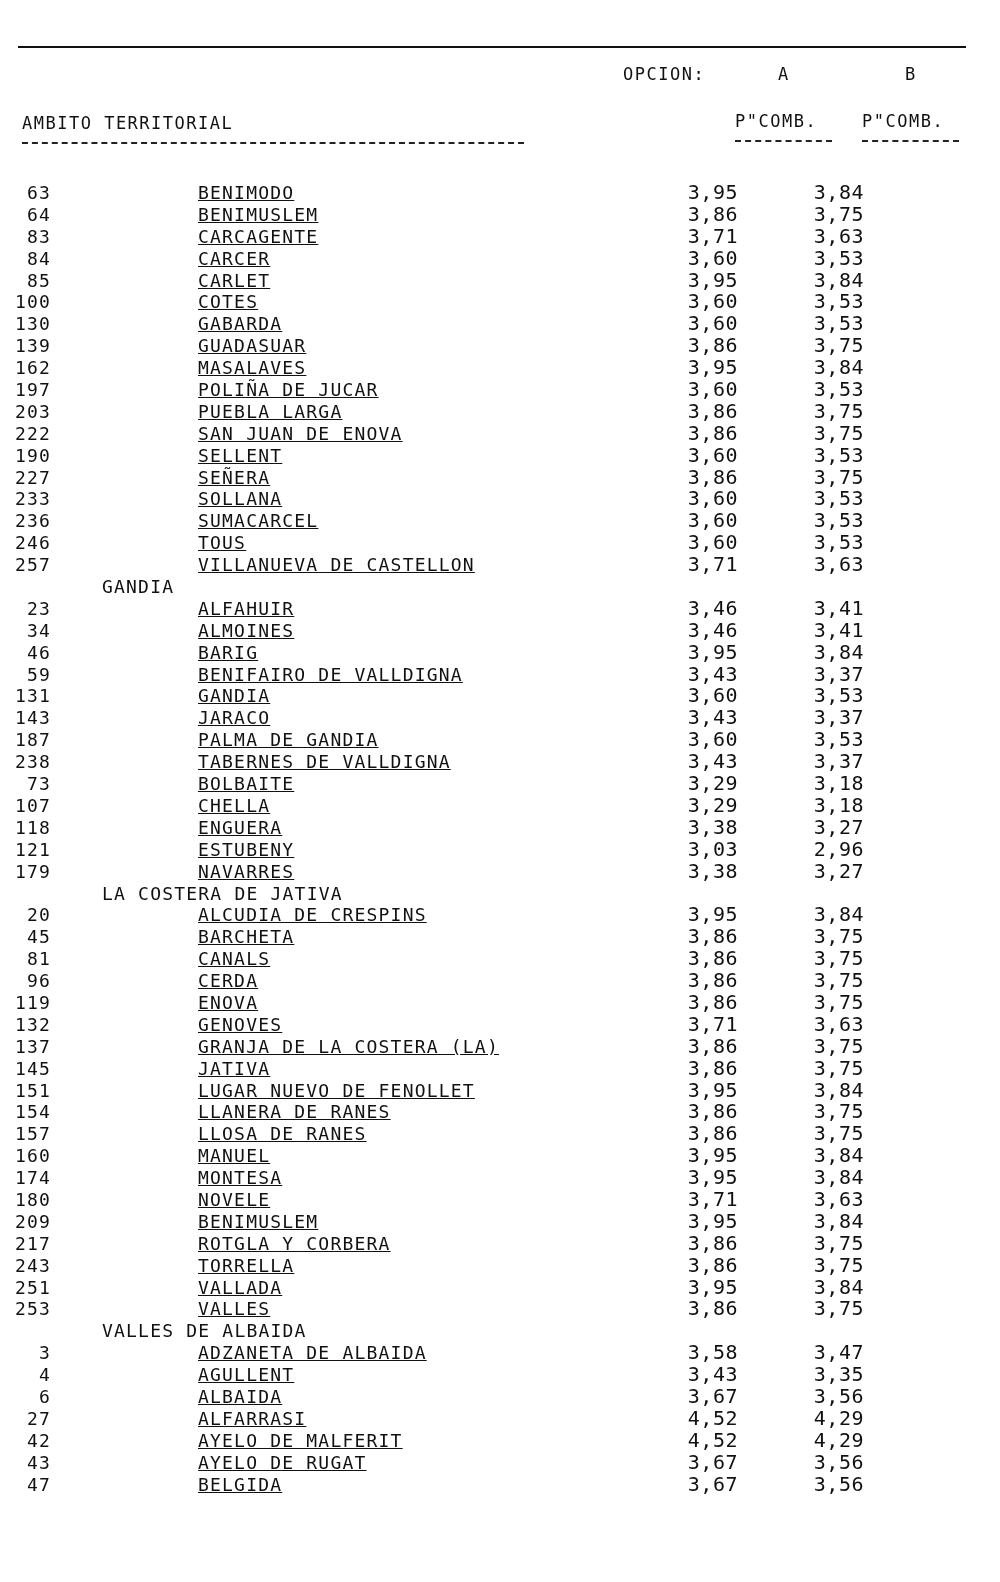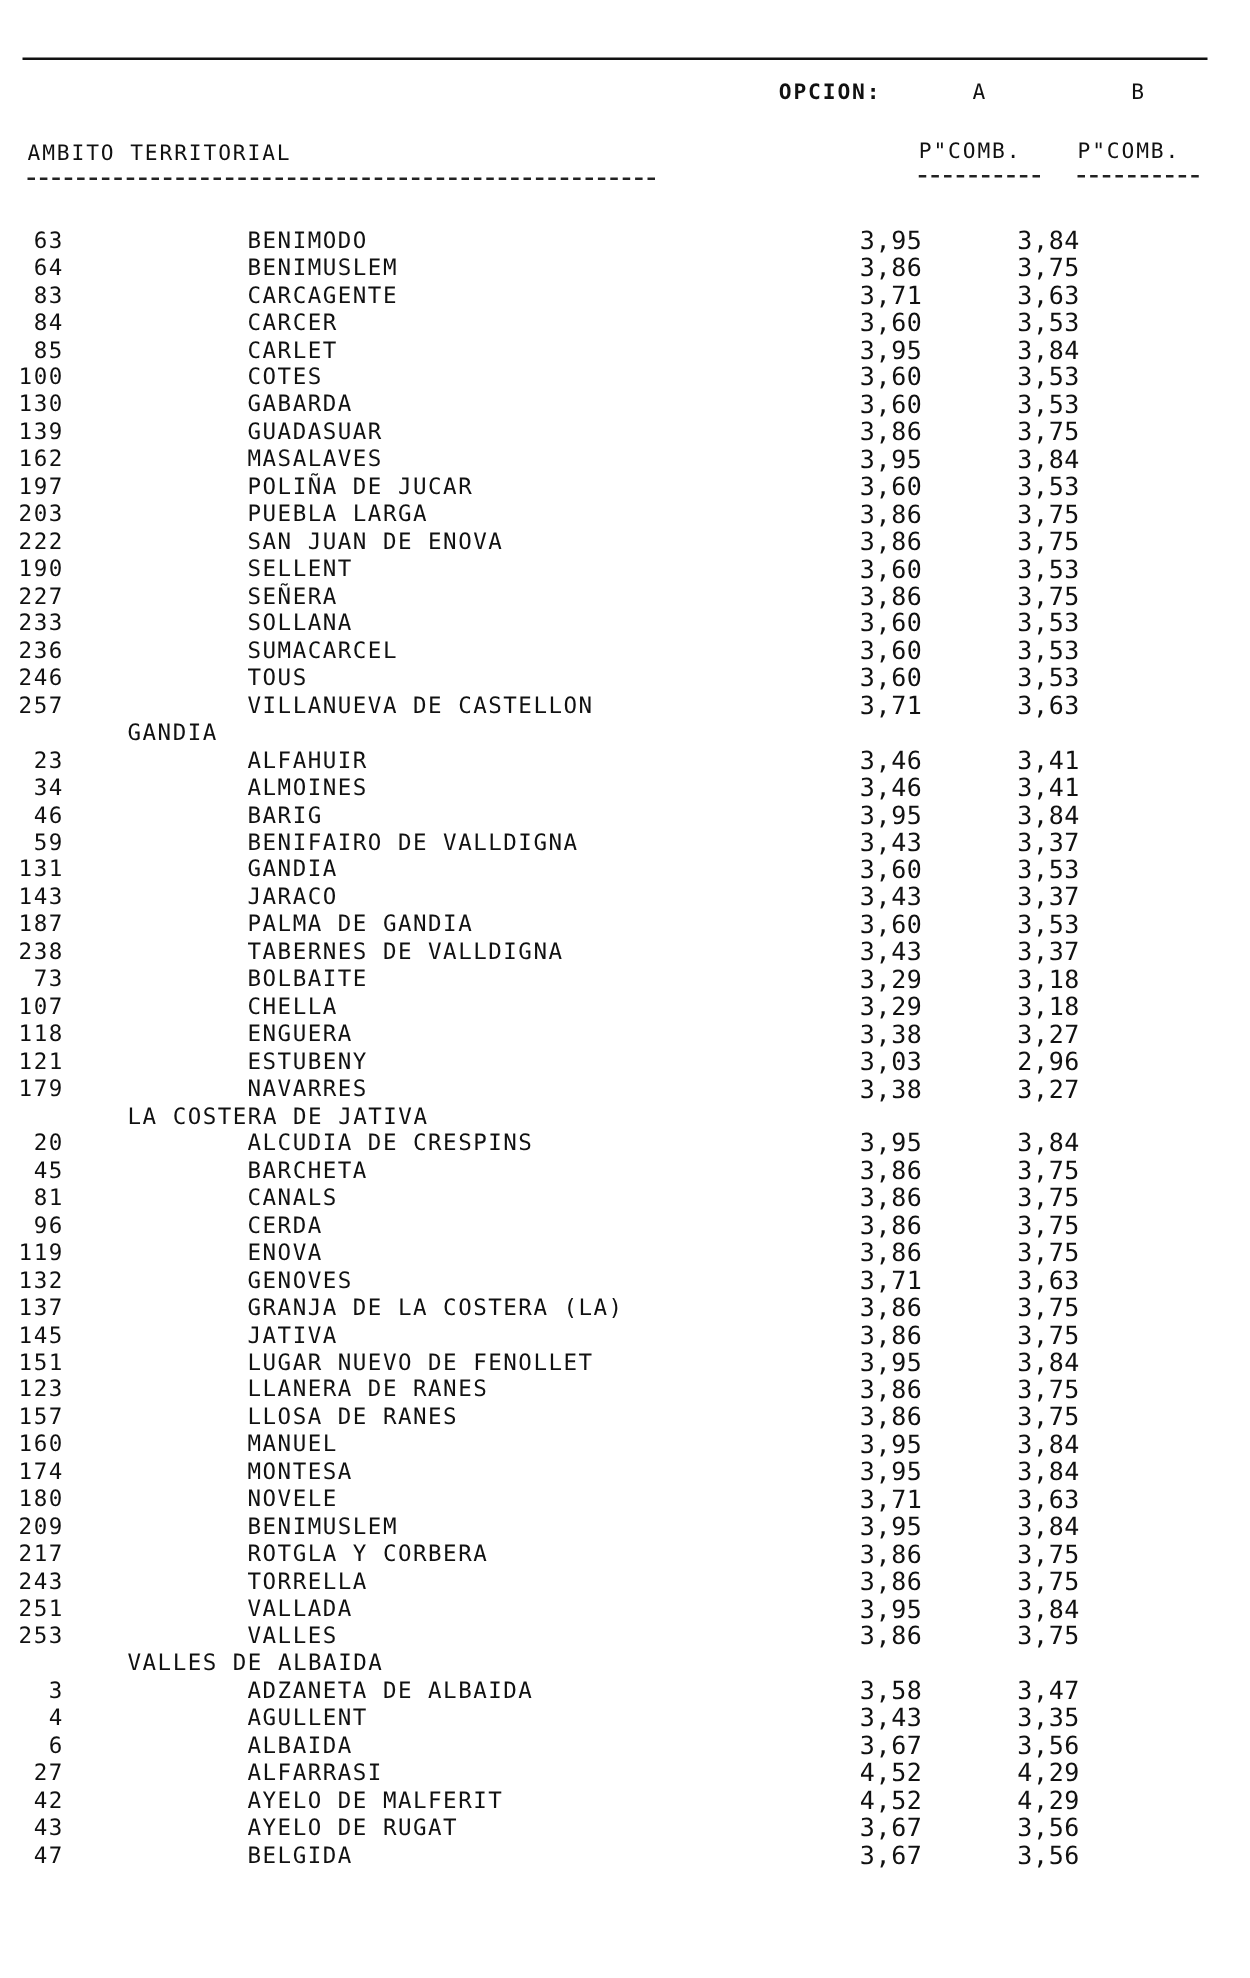--- a/index.html
+++ b/index.html
@@ -4,32 +4,32 @@
 <style>
   html, body { margin:0; padding:0; background:#ffffff; }
   body { width:1000px; height:1582px; position:relative; overflow:hidden;
          font-family:"DejaVu Sans Mono","Liberation Mono",monospace; color:#111; }
   .topline { position:absolute; left:18px; top:46px; width:948px; height:2px; background:#111; }
   .hdr { position:absolute; font-size:17px; letter-spacing:1.5px; white-space:pre; }
   .dash { position:absolute; height:0; border-top:2px dashed #222; }
   #rows { position:absolute; left:0; top:182px; width:906px; }
   .row { position:relative; height:21.9px; font-size:18px; letter-spacing:1.2px; line-height:21.9px; white-space:pre; }
   .row .code { position:absolute; right:855px; text-align:right; }
-  .row .name { position:absolute; left:198px; }
+  .row .name { position:absolute; left:198px;text-decoration:underline; }
   .row .va { position:absolute; right:168px; text-align:right; font-size:20px; letter-spacing:0.5px; }
   .row .vb { position:absolute; right:42px; text-align:right; font-size:20px; letter-spacing:0.5px; }
   .row.group .gnum { position:absolute; right:905px; text-align:right; font-weight:bold; }
   .row.group .gname { position:absolute; left:102px; }
 </style>
 </head>
 <body>
 
 <div class="topline"></div>
 
-<div class="hdr" style="left:623px; top:64px;font-weight:bold;">OPCION:</div>
+<div class="hdr" style="left:623px; top:64px;">OPCION:</div>
 <div class="hdr" style="left:778px; top:64px;">A</div>
 <div class="hdr" style="left:905px; top:64px;">B</div>
 
 <div class="hdr" style="left:22px; top:113px;">AMBITO TERRITORIAL</div>
 <div class="hdr" style="left:735px; top:111px;">P"COMB.</div>
 <div class="hdr" style="left:862px; top:111px;">P"COMB.</div>
 
 <div class="dash" style="left:22px; top:142px; width:502px;"></div>
 <div class="dash" style="left:735px; top:140px; width:97px;"></div>
 <div class="dash" style="left:862px; top:140px; width:97px;"></div>
@@ -70,21 +70,21 @@
     <div class="row group"><span class="gnum">12</span><span class="gname">LA COSTERA DE JATIVA</span></div>
     <div class="row"><span class="code">20</span><span class="name">ALCUDIA DE CRESPINS</span><span class="va">3,95</span><span class="vb">3,84</span></div>
     <div class="row"><span class="code">45</span><span class="name">BARCHETA</span><span class="va">3,86</span><span class="vb">3,75</span></div>
     <div class="row"><span class="code">81</span><span class="name">CANALS</span><span class="va">3,86</span><span class="vb">3,75</span></div>
     <div class="row"><span class="code">96</span><span class="name">CERDA</span><span class="va">3,86</span><span class="vb">3,75</span></div>
     <div class="row"><span class="code">119</span><span class="name">ENOVA</span><span class="va">3,86</span><span class="vb">3,75</span></div>
     <div class="row"><span class="code">132</span><span class="name">GENOVES</span><span class="va">3,71</span><span class="vb">3,63</span></div>
     <div class="row"><span class="code">137</span><span class="name">GRANJA DE LA COSTERA (LA)</span><span class="va">3,86</span><span class="vb">3,75</span></div>
     <div class="row"><span class="code">145</span><span class="name">JATIVA</span><span class="va">3,86</span><span class="vb">3,75</span></div>
     <div class="row"><span class="code">151</span><span class="name">LUGAR NUEVO DE FENOLLET</span><span class="va">3,95</span><span class="vb">3,84</span></div>
-    <div class="row"><span class="code">123</span><span class="name">LLANERA DE RANES</span><span class="va">3,86</span><span class="vb">3,75</span></div>
+    <div class="row"><span class="code">154</span><span class="name">LLANERA DE RANES</span><span class="va">3,86</span><span class="vb">3,75</span></div>
     <div class="row"><span class="code">157</span><span class="name">LLOSA DE RANES</span><span class="va">3,86</span><span class="vb">3,75</span></div>
     <div class="row"><span class="code">160</span><span class="name">MANUEL</span><span class="va">3,95</span><span class="vb">3,84</span></div>
     <div class="row"><span class="code">174</span><span class="name">MONTESA</span><span class="va">3,95</span><span class="vb">3,84</span></div>
     <div class="row"><span class="code">180</span><span class="name">NOVELE</span><span class="va">3,71</span><span class="vb">3,63</span></div>
     <div class="row"><span class="code">209</span><span class="name">BENIMUSLEM</span><span class="va">3,95</span><span class="vb">3,84</span></div>
     <div class="row"><span class="code">217</span><span class="name">ROTGLA Y CORBERA</span><span class="va">3,86</span><span class="vb">3,75</span></div>
     <div class="row"><span class="code">243</span><span class="name">TORRELLA</span><span class="va">3,86</span><span class="vb">3,75</span></div>
     <div class="row"><span class="code">251</span><span class="name">VALLADA</span><span class="va">3,95</span><span class="vb">3,84</span></div>
     <div class="row"><span class="code">253</span><span class="name">VALLES</span><span class="va">3,86</span><span class="vb">3,75</span></div>
     <div class="row group"><span class="gnum">13</span><span class="gname">VALLES DE ALBAIDA</span></div>

